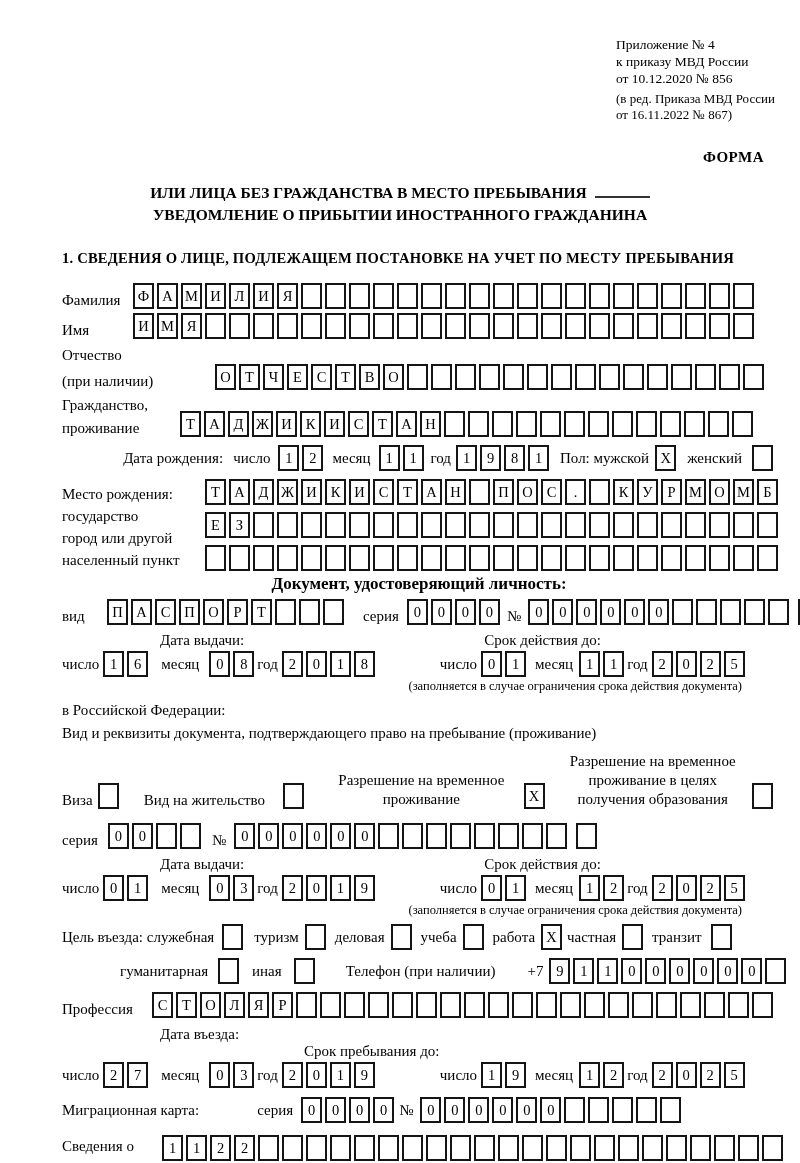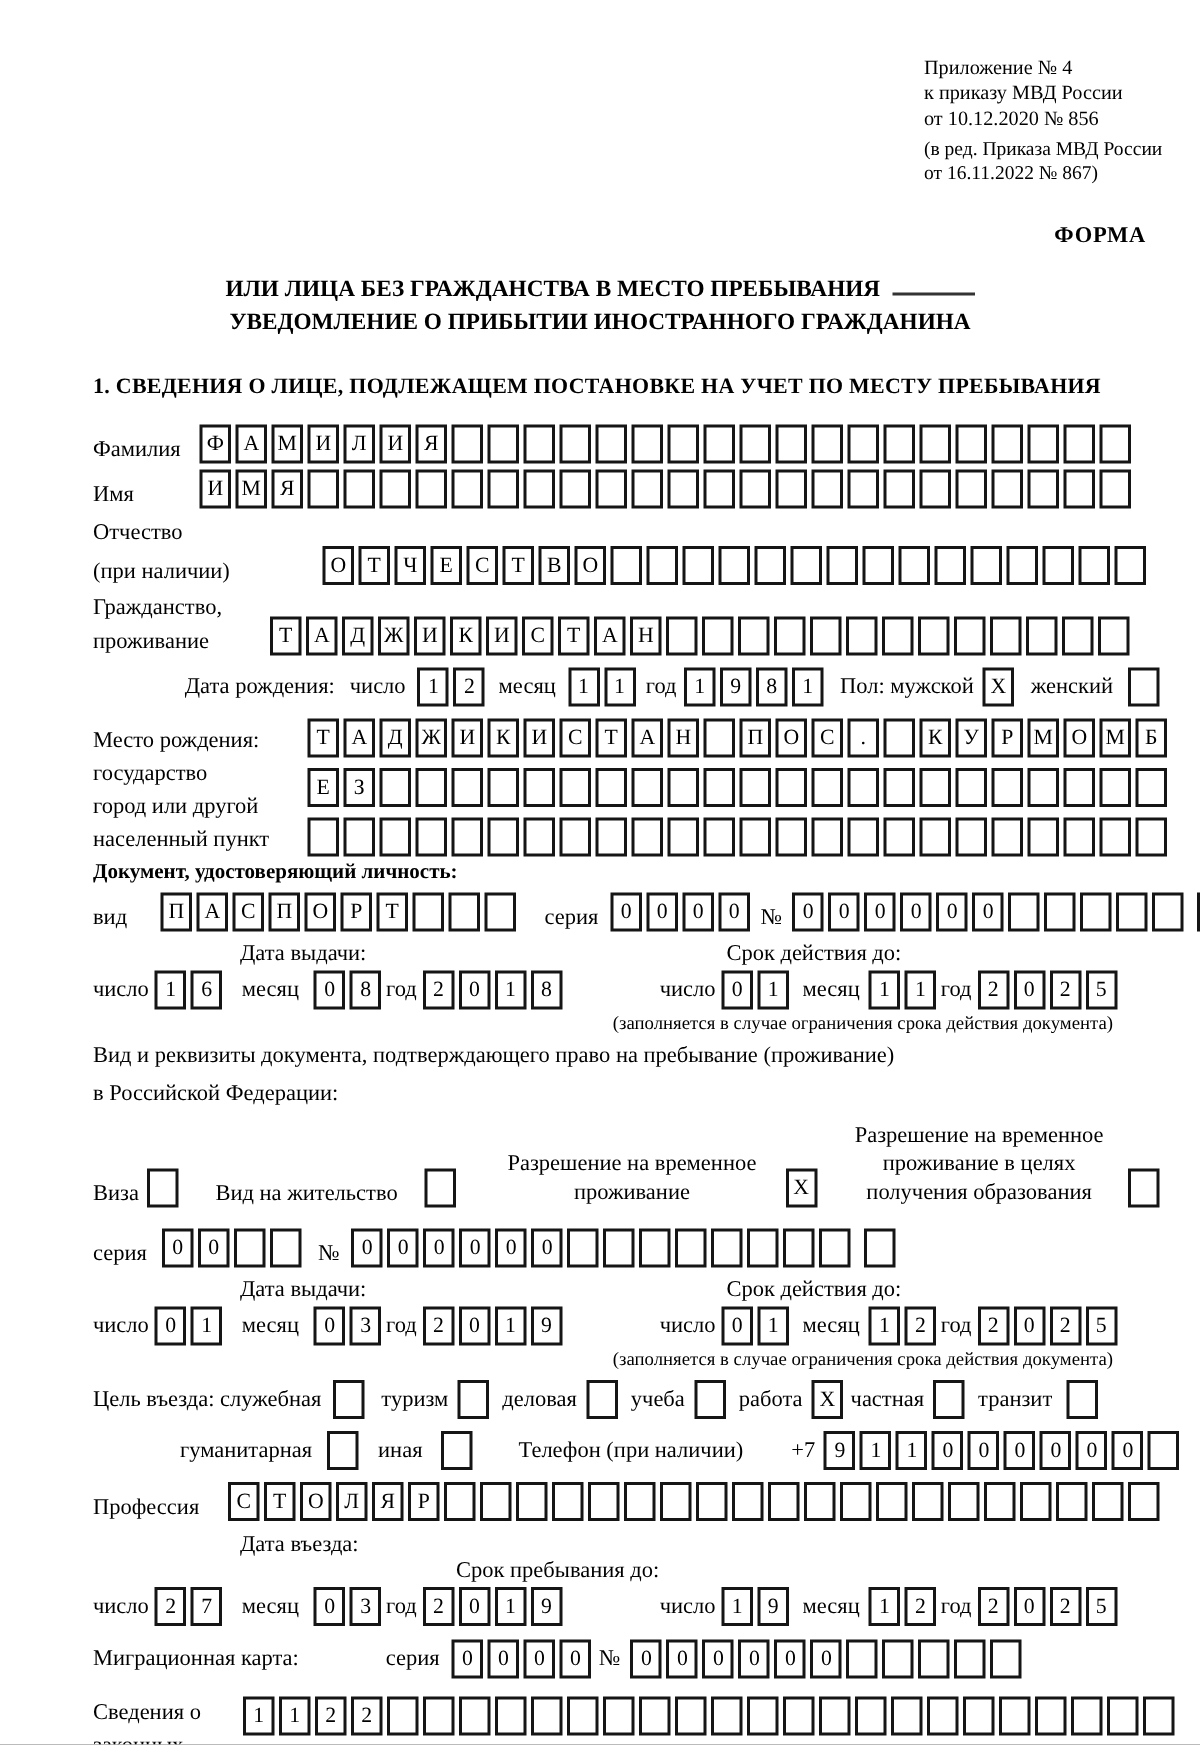--- a/index.html
+++ b/index.html
@@ -297,21 +297,21 @@
             <span class="cbox"></span>
             <span class="cbox"></span>
             <span class="cbox"></span>
             <span class="cbox"></span>
             <span class="cbox"></span>
             <span class="cbox"></span>
           </span>
       </span>
     </div>
 
-    <div style="font-weight:bold; font-size:14px; margin-top:3px;">Документ, удостоверяющий личность:</div>
+    <div style="text-align:center; font-weight:bold; font-size:17px; margin-top:3px;">Документ, удостоверяющий личность:</div>
 
     <div class="row" style="margin-top:5px;">
       <span class="lbl" style="width:45px;">вид</span>
       <span class="boxstrip">
           <span class="cbox">П</span>
           <span class="cbox">А</span>
           <span class="cbox">С</span>
           <span class="cbox">П</span>
           <span class="cbox">О</span>
           <span class="cbox">Р</span>
@@ -381,22 +381,22 @@
       <span class="boxstrip">
           <span class="cbox">2</span>
           <span class="cbox">0</span>
           <span class="cbox">2</span>
           <span class="cbox">5</span>
         </span>
     </div>
 
     <div class="note">(заполняется в случае ограничения срока действия документа)</div>
 
+    <div style="margin-top:8px; font-size:15px;">в Российской Федерации:</div>
     <div style="margin-top:6px; font-size:15px;">Вид и реквизиты документа, подтверждающего право на пребывание (проживание)</div>
-    <div style="margin-top:8px; font-size:15px;">в Российской Федерации:</div>
 
     <div class="row" style="margin-top:8px;">
       <span class="mini" style="margin-right:5px; padding-top:6px;">Виза</span>
       <span class="boxstrip" style="padding-top:2px;">
           <span class="cbox"></span>
         </span>
       <span class="mini" style="margin-left:22px; margin-right:18px; padding-top:6px;">Вид на жительство</span>
       <span class="boxstrip" style="padding-top:2px;">
           <span class="cbox"></span>
         </span>

